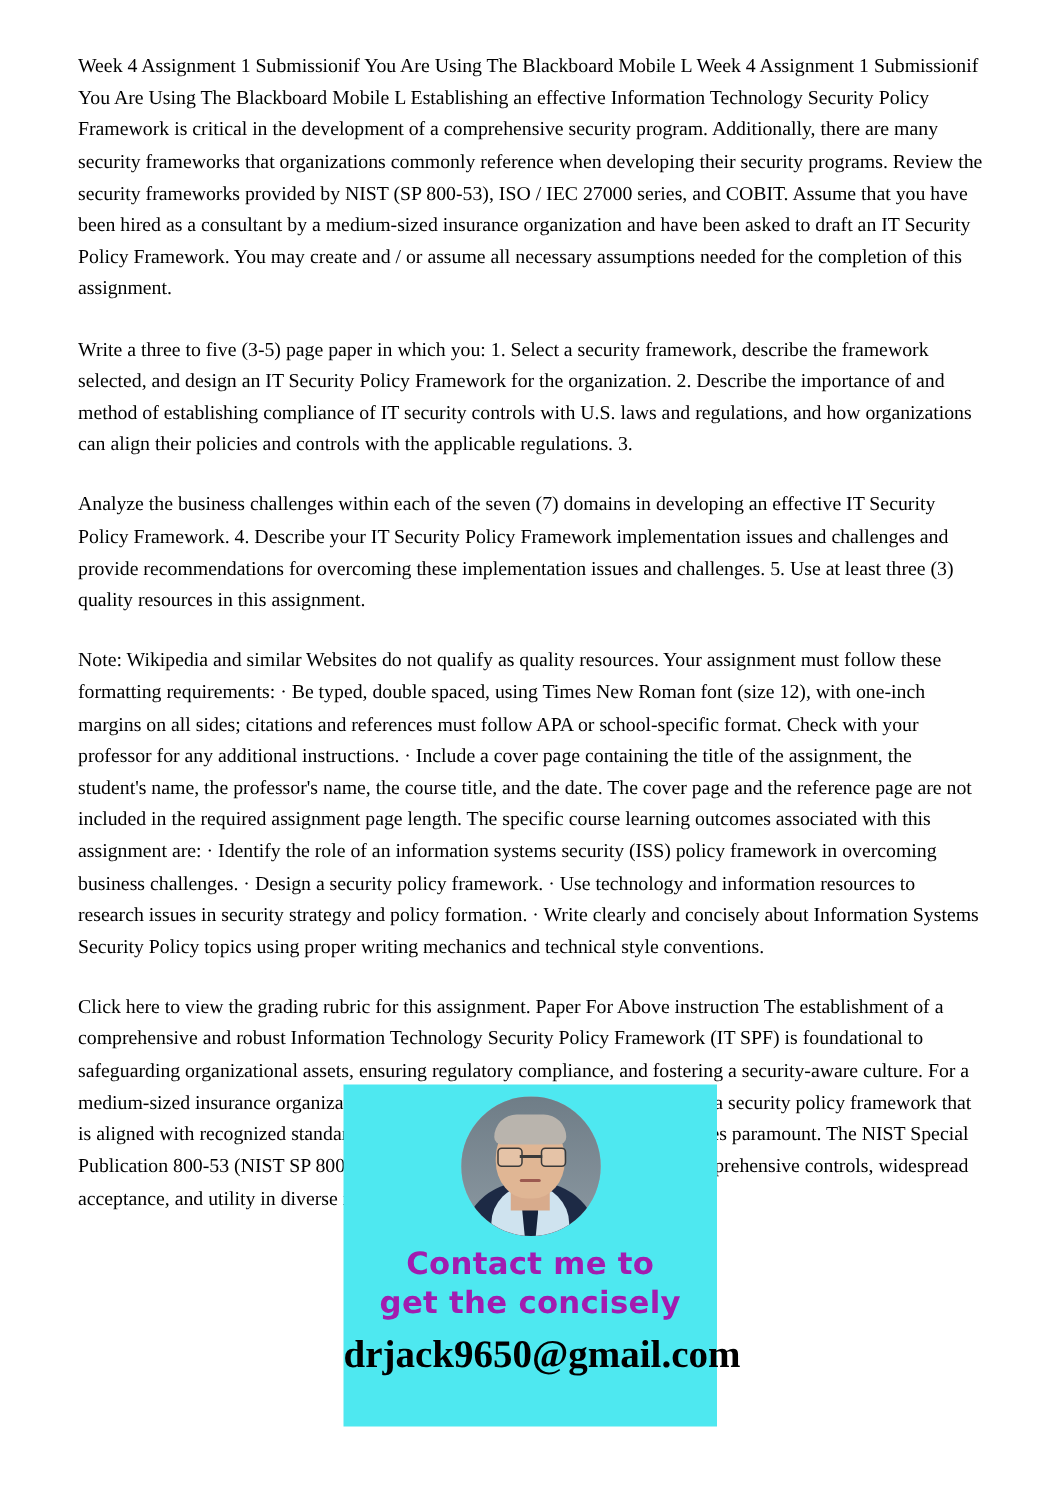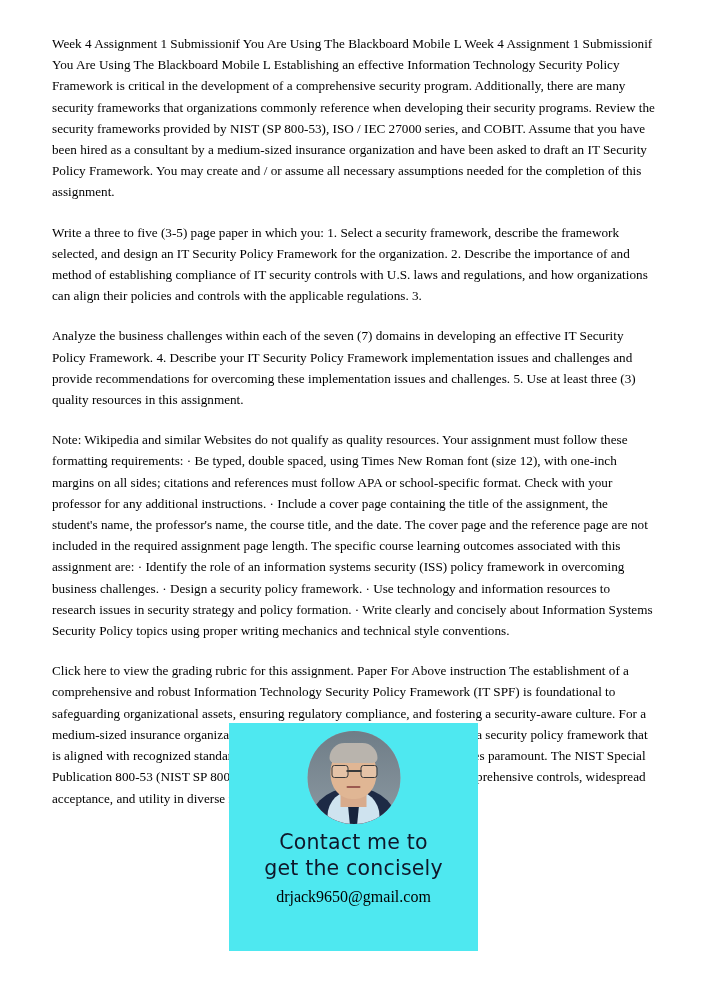--- a/index.html
+++ b/index.html
@@ -152,35 +152,35 @@
     width: 14px;
     height: 2.4px;
     background: #9c5a50;
     border-radius: 2px;
   }
   .overlay-line1, .overlay-line2 {
     position: absolute;
     left: 0;
     width: 100%;
     font-family: "DejaVu Sans", sans-serif;
-    font-weight: normal;
+    font-weight: bold;
     font-size: 20.5px;
-    color: #0f172a;
+    color: #a21caf;
     letter-spacing: 0.2px;
   }
   .overlay-line1 { top: 107px; }
   .overlay-line2 { top: 133px; }
   .overlay-email {
     position: absolute;
     left: 0;
     top: 165px;
     width: 100%;
     font-family: "Liberation Serif", serif;
-    font-weight: normal;
-    font-size: 16px;
+    font-weight: bold;
+    font-size: 26px;
     color: #000000;
   }
 </style>
 </head>
 <body>
 
 <div class="page">
 
   <div class="doc-body">
     <p class="para">Week 4 Assignment 1 Submissionif You Are Using The Blackboard Mobile L Week 4 Assignment 1 Submissionif You Are Using The Blackboard Mobile L Establishing an effective Information Technology Security Policy Framework is critical in the development of a comprehensive security program. Additionally, there are many security frameworks that organizations commonly reference when developing their security programs. Review the security frameworks provided by NIST (SP 800-53), ISO / IEC 27000 series, and COBIT. Assume that you have been hired as a consultant by a medium-sized insurance organization and have been asked to draft an IT Security Policy Framework. You may create and / or assume all necessary assumptions needed for the completion of this assignment.</p>

